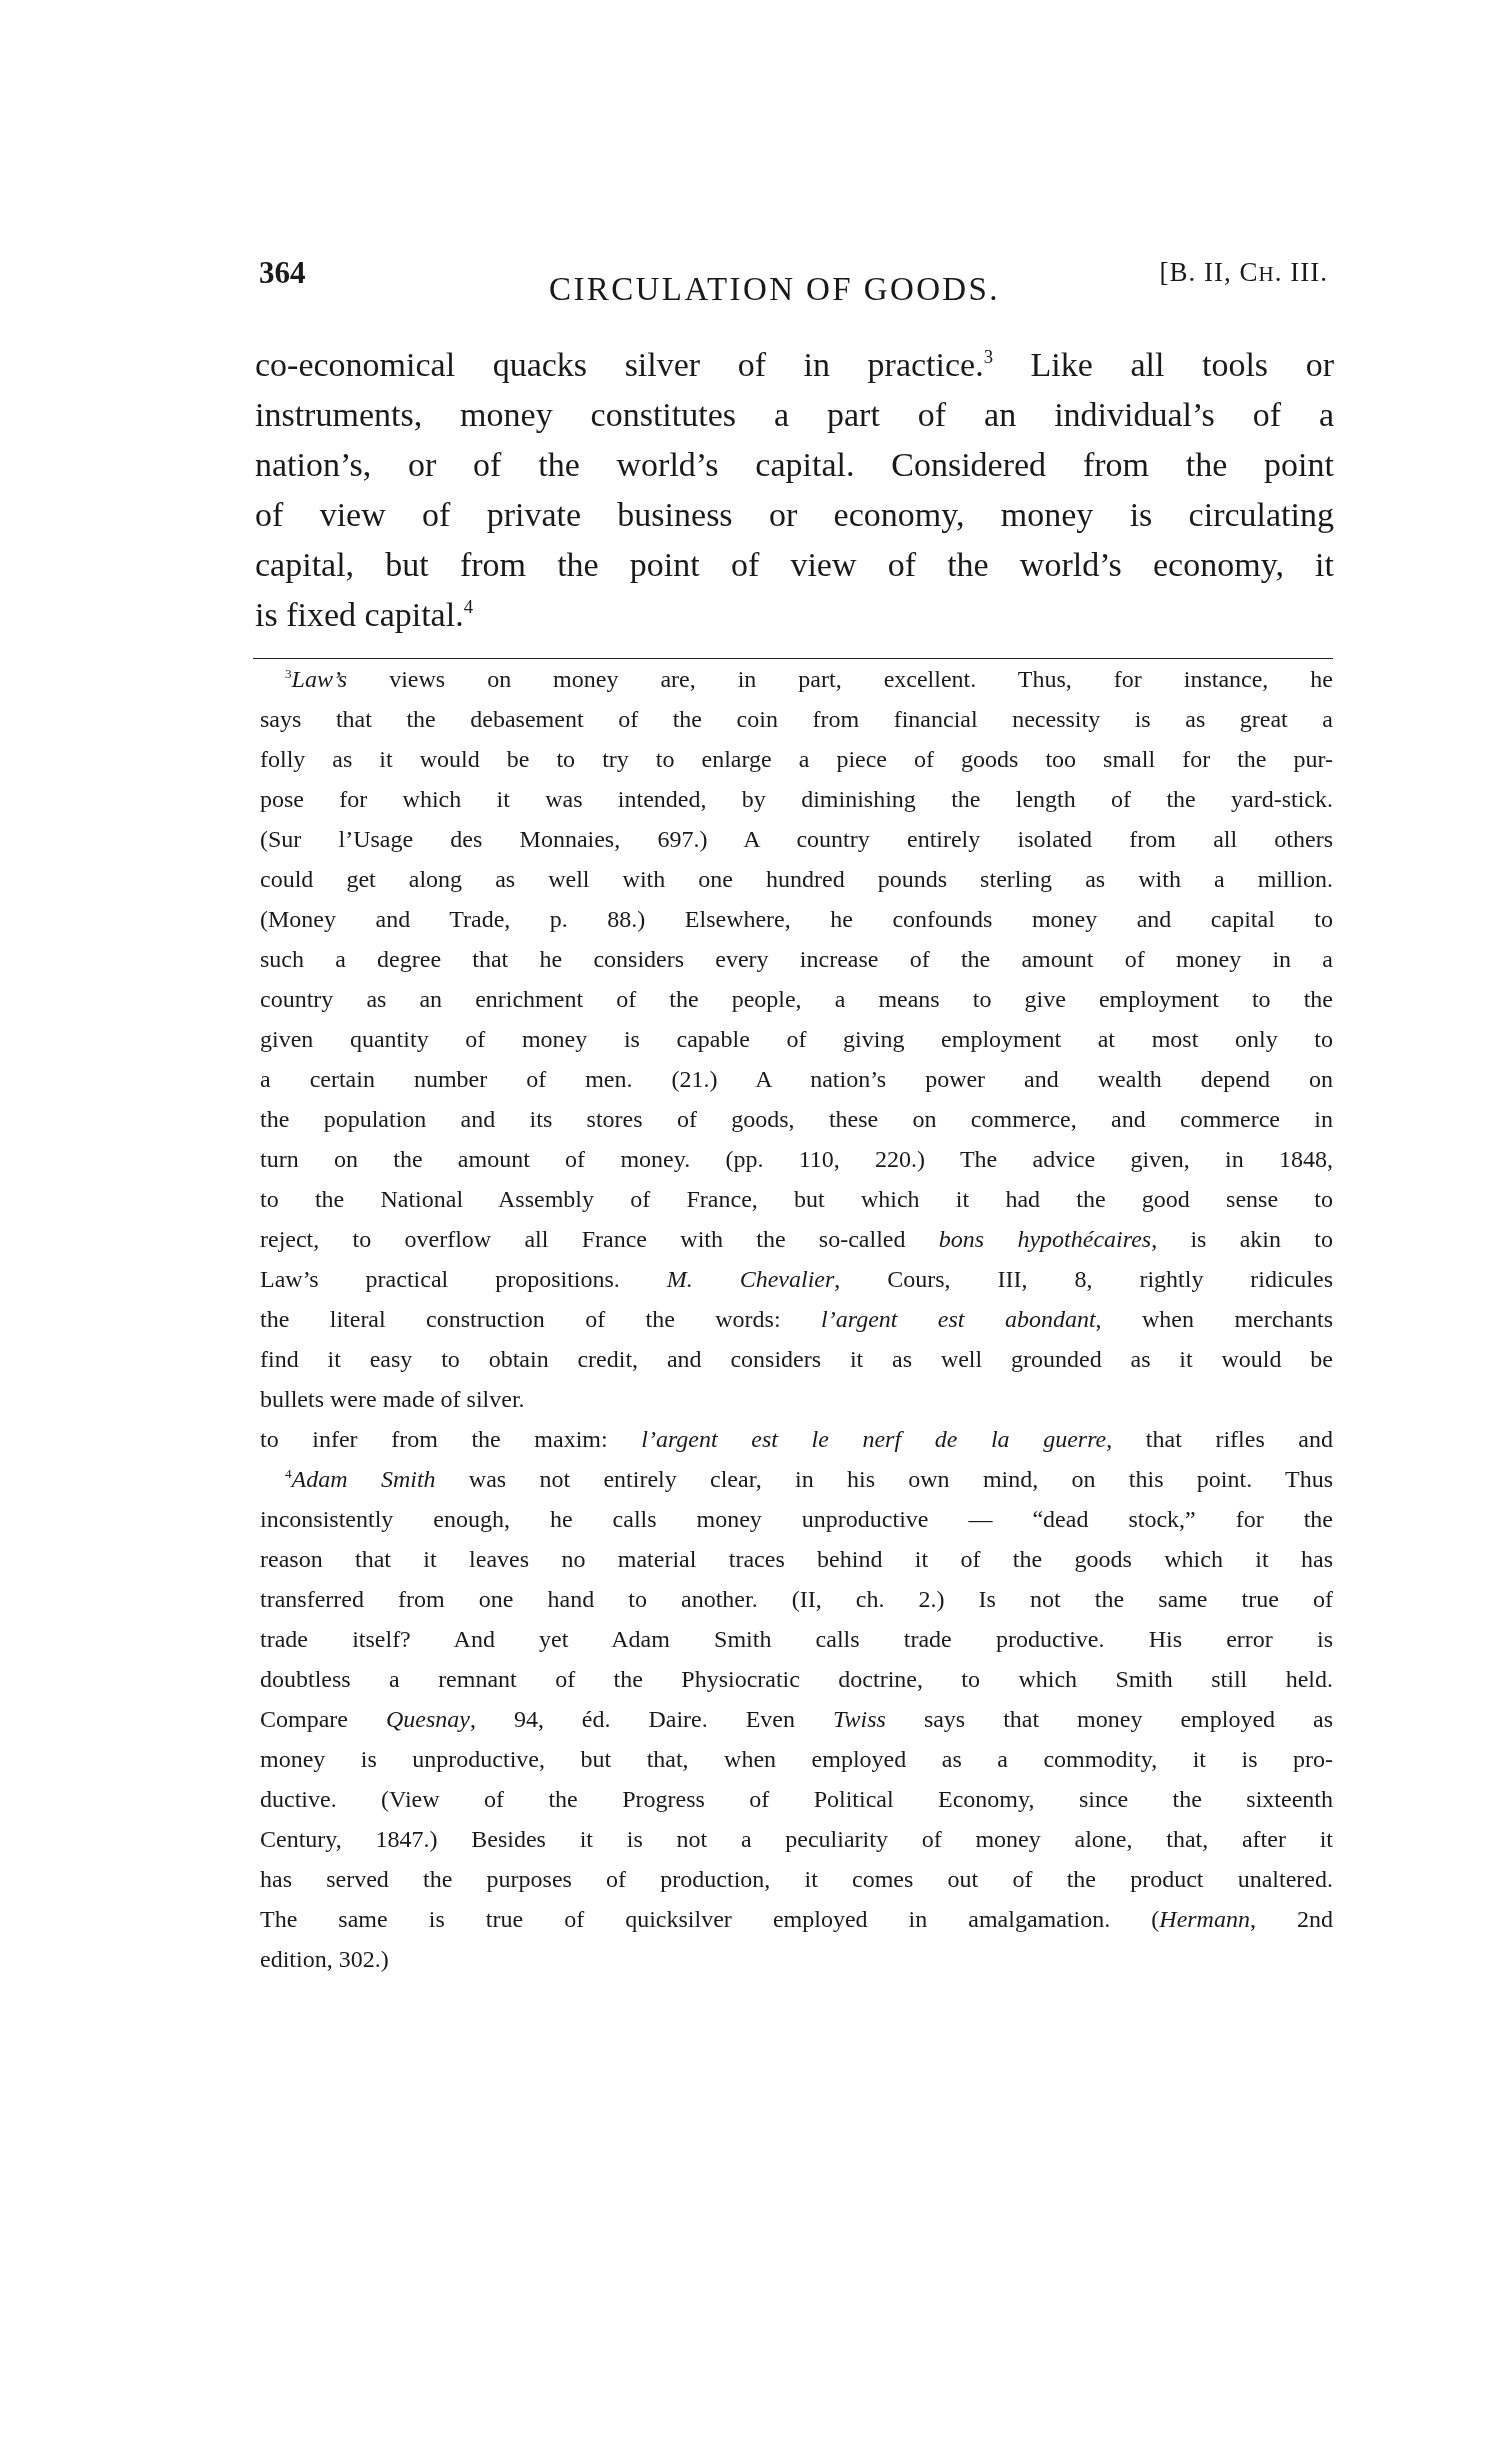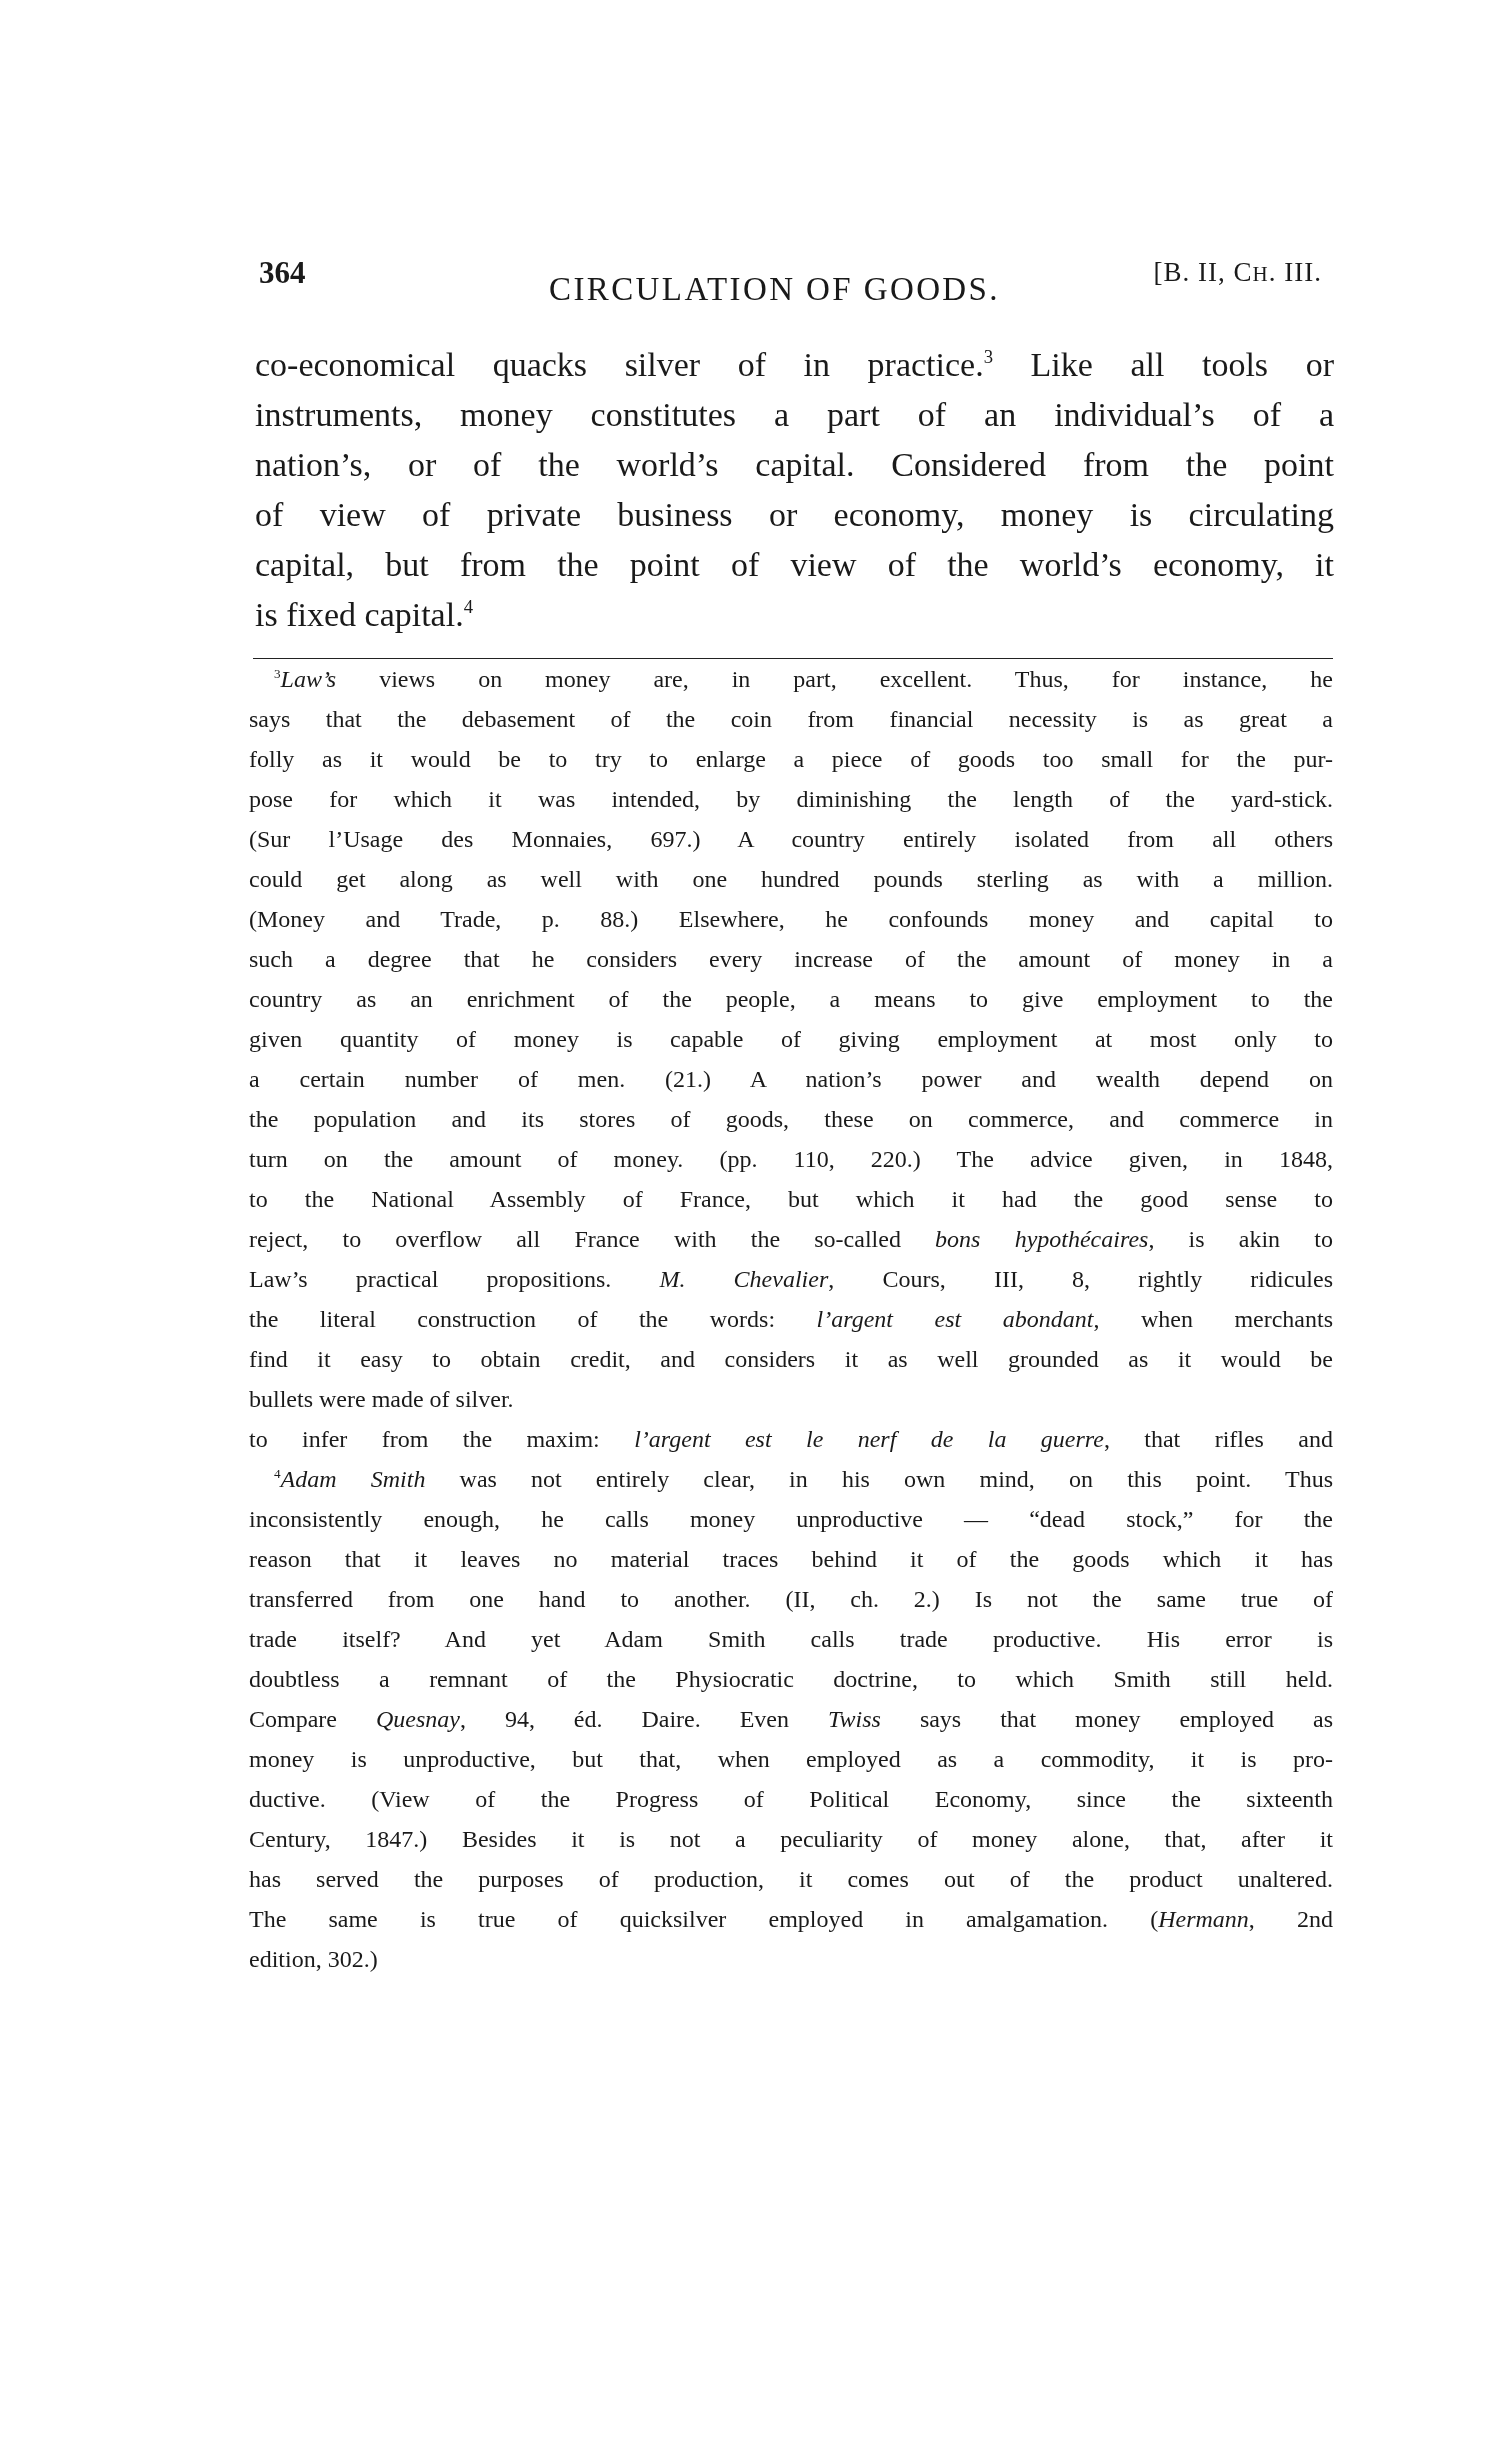--- a/index.html
+++ b/index.html
@@ -1,28 +1,28 @@
 <!DOCTYPE html>
 <html style="font-size:15px"><head>
 <meta charset="utf-8">
 <style>
   html, body { margin: 0; padding: 0; background: #ffffff; }
   body { width: 1508px; height: 2445px; position: relative; overflow: hidden; color: #1a1a1a; font-family: "Liberation Serif", "DejaVu Serif", serif; }
   .page { position: absolute; left: 0; top: 0; width: 1204px; height: 2445px; }
   .running-head { position: absolute; top: 255px; left: 259px; width: 1075px; height: 38px; font-size: 28.5px; }
   .rh-page { position: absolute; left: 0; top: 0; font-size: 31px; font-weight: bold; }
   .rh-title { position: absolute; left: 290px; top: 16px; letter-spacing: 2.4px; font-size: 33px; }
-  .rh-section { position: absolute; right: 12px; top: 1.9px; font-size: 27px; letter-spacing: 1px; margin-left: 48px; }
+  .rh-section { position: absolute; right: 6px; top: 1.9px; font-size: 27px; letter-spacing: 1px; margin-left: 48px; }
   .rh-section .sc { font-size: 21px; }
   .body-text { position: absolute; left: 255px; top: 340px; width: 1079px; }
   .line { display: block; white-space: nowrap; text-align: justify; text-align-last: justify; overflow: visible; }
   .body-text .line { font-size: 34px; height: 50px; line-height: 50px; }
   .rule { position: absolute; left: 253px; top: 658px; width: 1080px; height: 0; border-top: 1.9px solid #222; }
   .footnotes { position: absolute; left: 249px; top: 659px; width: 1084px; }
-  .footnotes .line { font-size: 24px; height: 40px; line-height: 40px; }
+  .footnotes .line { font-size: 24px; height: 40px; line-height: 40px; margin-left: 11px; }
   .footnotes .last { text-align: left; text-align-last: left; }
   .indent { padding-left: 25px; }
   sup, .fnref { font-size: 0.55em; vertical-align: 0.7em; line-height: 0; }
   i { font-style: italic; }
 </style>
 </head>
 <body>
 
 <div class="page">
 

